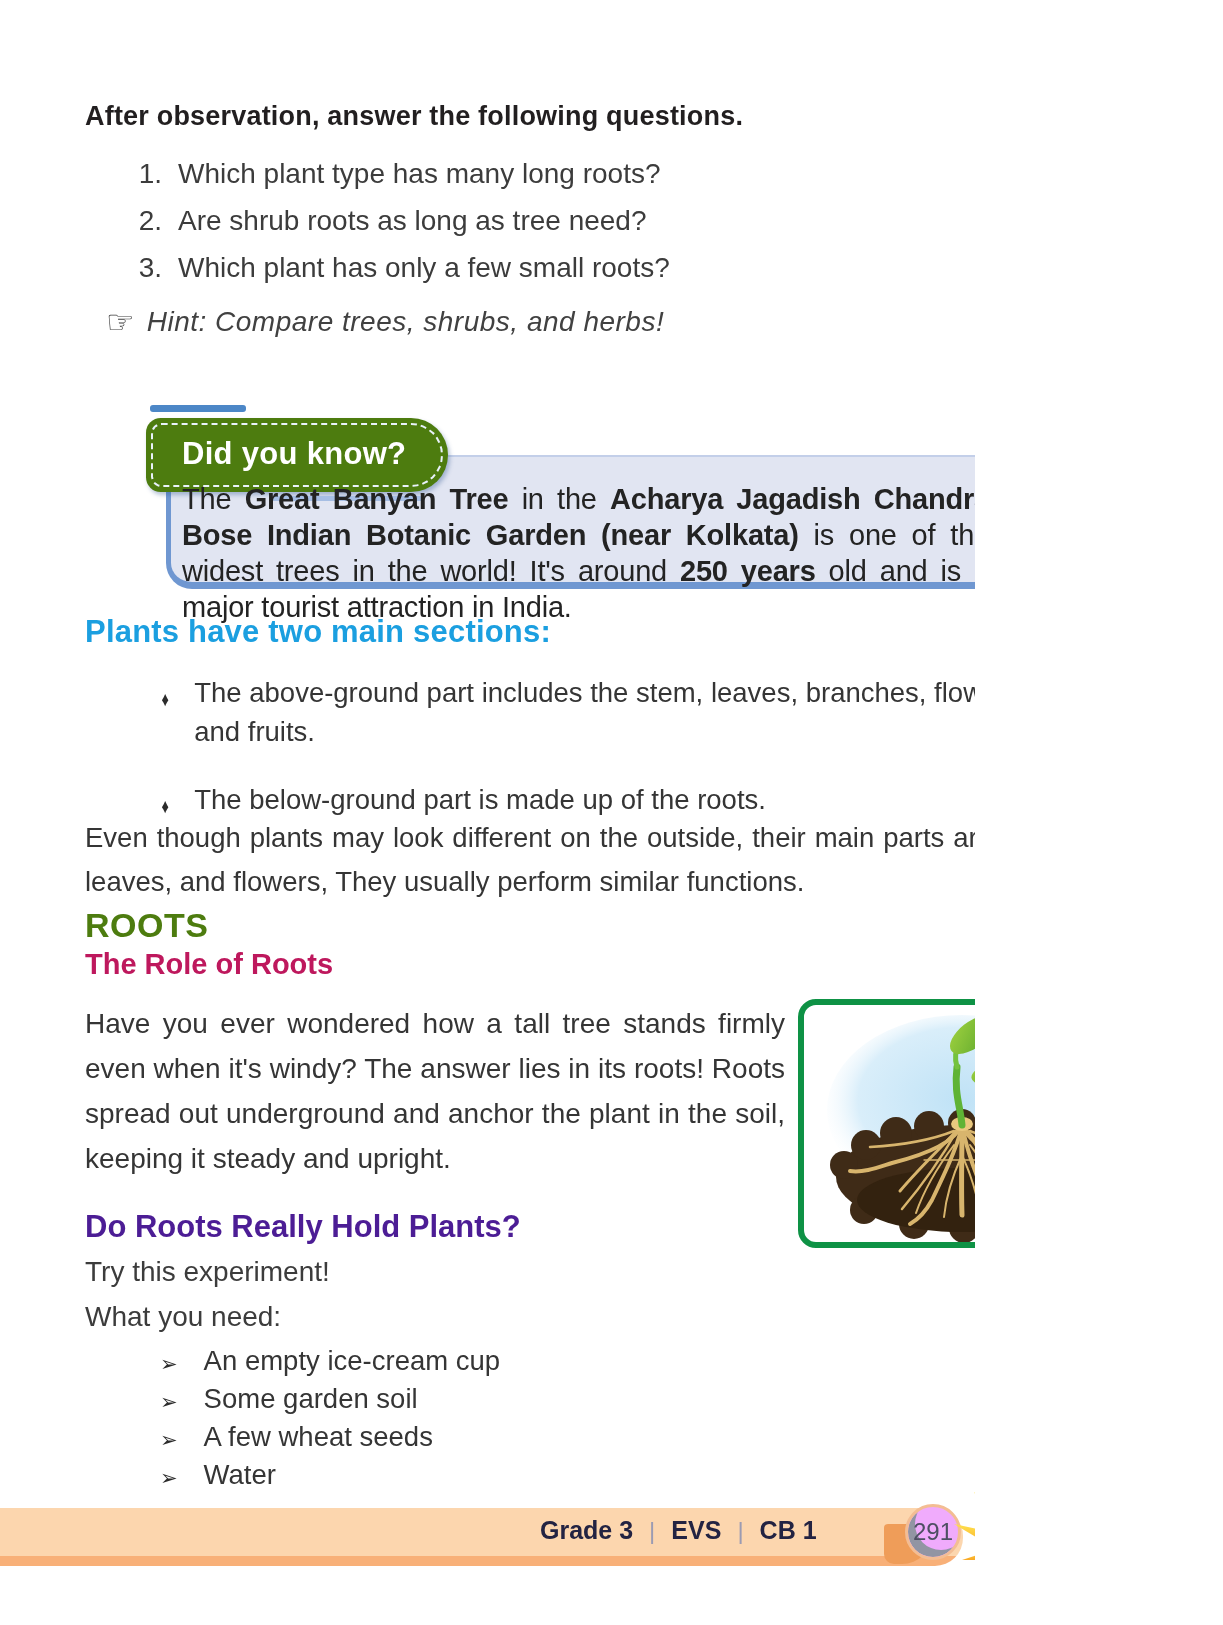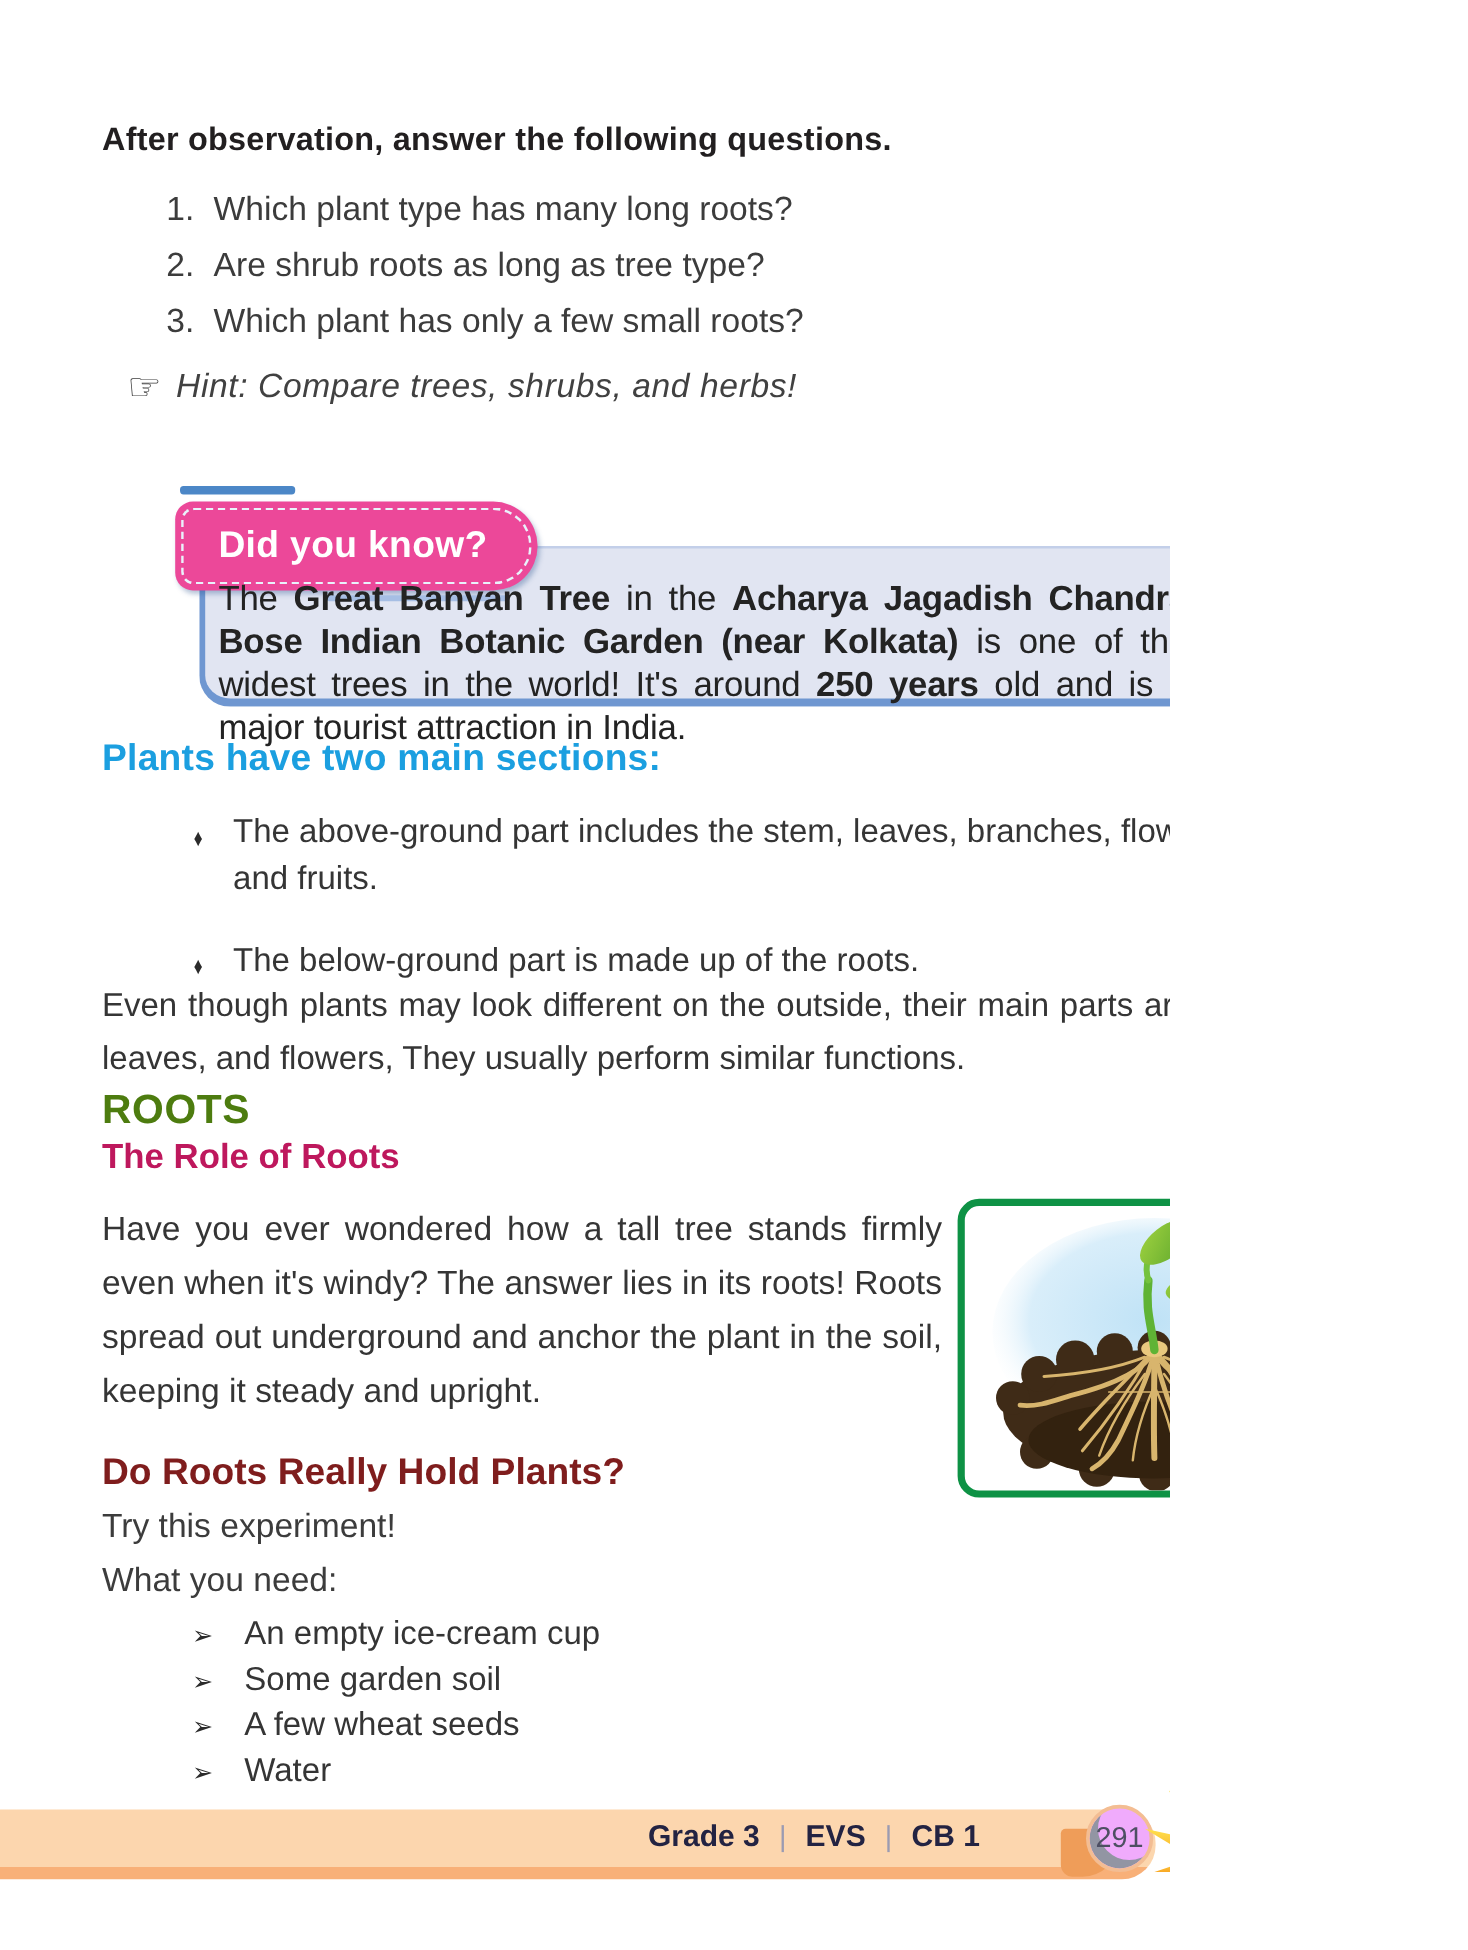--- a/index.html
+++ b/index.html
@@ -13,21 +13,21 @@
   .q-num{width:34px;text-align:right;}
   .hint-row{position:absolute;left:106px;top:303px;display:flex;align-items:center;gap:12px;}
   .hint-icon{font-size:32px;color:#3c3c3c;}
   .hint-text{font-size:28px;font-style:italic;color:#414141;letter-spacing:.5px;}
 
   
   .dyk-topbar{position:absolute;left:150px;top:405px;width:96px;height:7px;background:#4c87c7;border-radius:3px;}
   .dyk-body{position:absolute;left:166px;top:455px;width:840px;height:134px;background:#e1e5f2;
             border:2px solid #c3cfe9;border-left:5px solid #6f97d1;border-bottom:7px solid #6f97d1;
             border-radius:26px;box-sizing:border-box;}
-  .dyk-tab{position:absolute;left:146px;top:418px;width:302px;height:74px;background:#ec4899;
+  .dyk-tab{position:absolute;left:146px;top:418px;width:302px;height:74px;background:#4d7c0f;
            border-radius:16px 40px 40px 16px;box-shadow:2px 3px 4px rgba(40,80,140,.35);}
   .dyk-tab-inner{position:absolute;inset:5px;border:2px dashed #e9f2fb;border-radius:12px 36px 36px 12px;}
   .dyk-tab-label{position:absolute;left:36px;top:0;height:74px;line-height:72px;
                  font-size:31px;font-weight:bold;color:#ffffff;letter-spacing:.3px;}
   .dyk-underline{position:absolute;left:272px;top:496px;width:152px;height:5px;background:#a6bee4;border-radius:2px;}
   .dyk-text{position:absolute;left:182px;top:481px;width:808px;font-size:29px;line-height:36px;
             color:#232323;text-align:justify;letter-spacing:-.2px;}
 
   
   .sec-heading{position:absolute;left:85px;top:614px;font-size:31px;font-weight:bold;color:#1b9fe0;letter-spacing:.2px;}
@@ -41,21 +41,21 @@
   .para2{position:absolute;left:85px;top:1001px;width:700px;font-size:28px;line-height:45px;
          color:#353535;text-align:justify;}
 
   
   .img-box{position:absolute;left:798px;top:999px;width:327px;height:249px;background:#fff;
            border:6px solid #0e9245;border-radius:18px;box-sizing:border-box;overflow:hidden;}
   .img-box svg{display:block;width:100%;height:100%;}
   .corner-tab{position:absolute;left:1095px;top:940px;width:128px;height:160px;}
 
   
-  .do-h{position:absolute;left:85px;top:1209px;font-size:31px;font-weight:bold;color:#7f1d1d;}
+  .do-h{position:absolute;left:85px;top:1209px;font-size:31px;font-weight:bold;color:#4c1d95;}
   .try-line{position:absolute;left:85px;top:1256px;font-size:28px;color:#3c3c3c;}
   .need-line{position:absolute;left:85px;top:1301px;font-size:28px;color:#3c3c3c;}
   .supplies{position:absolute;left:160px;top:1343px;}
   .s-row{display:flex;gap:26px;font-size:27.5px;line-height:35px;color:#353535;}
   .s-glyph{font-size:21px;margin-top:3px;color:#2b2b2b;}
 
   
   .footer-bar{position:absolute;left:0;top:1508px;width:963px;height:58px;
               background:linear-gradient(#fcd6ae 0 82%,#f8b078 82% 100%);
               border-radius:0 28px 28px 0;}
@@ -79,21 +79,21 @@
 <div class="page">
 
   <div class="q-title">After observation, answer the following questions.</div>
   <div class="q-list">
     <div class="q-row">
       <span class="q-num">1.</span>
       <span>Which plant type has many long roots?</span>
     </div>
     <div class="q-row">
       <span class="q-num">2.</span>
-      <span>Are shrub roots as long as tree type?</span>
+      <span>Are shrub roots as long as tree need?</span>
     </div>
     <div class="q-row">
       <span class="q-num">3.</span>
       <span>Which plant has only a few small roots?</span>
     </div>
   </div>
 
   <div class="hint-row">
     <span class="hint-icon">☞</span>
     <span class="hint-text">Hint: Compare trees, shrubs, and herbs!</span>

